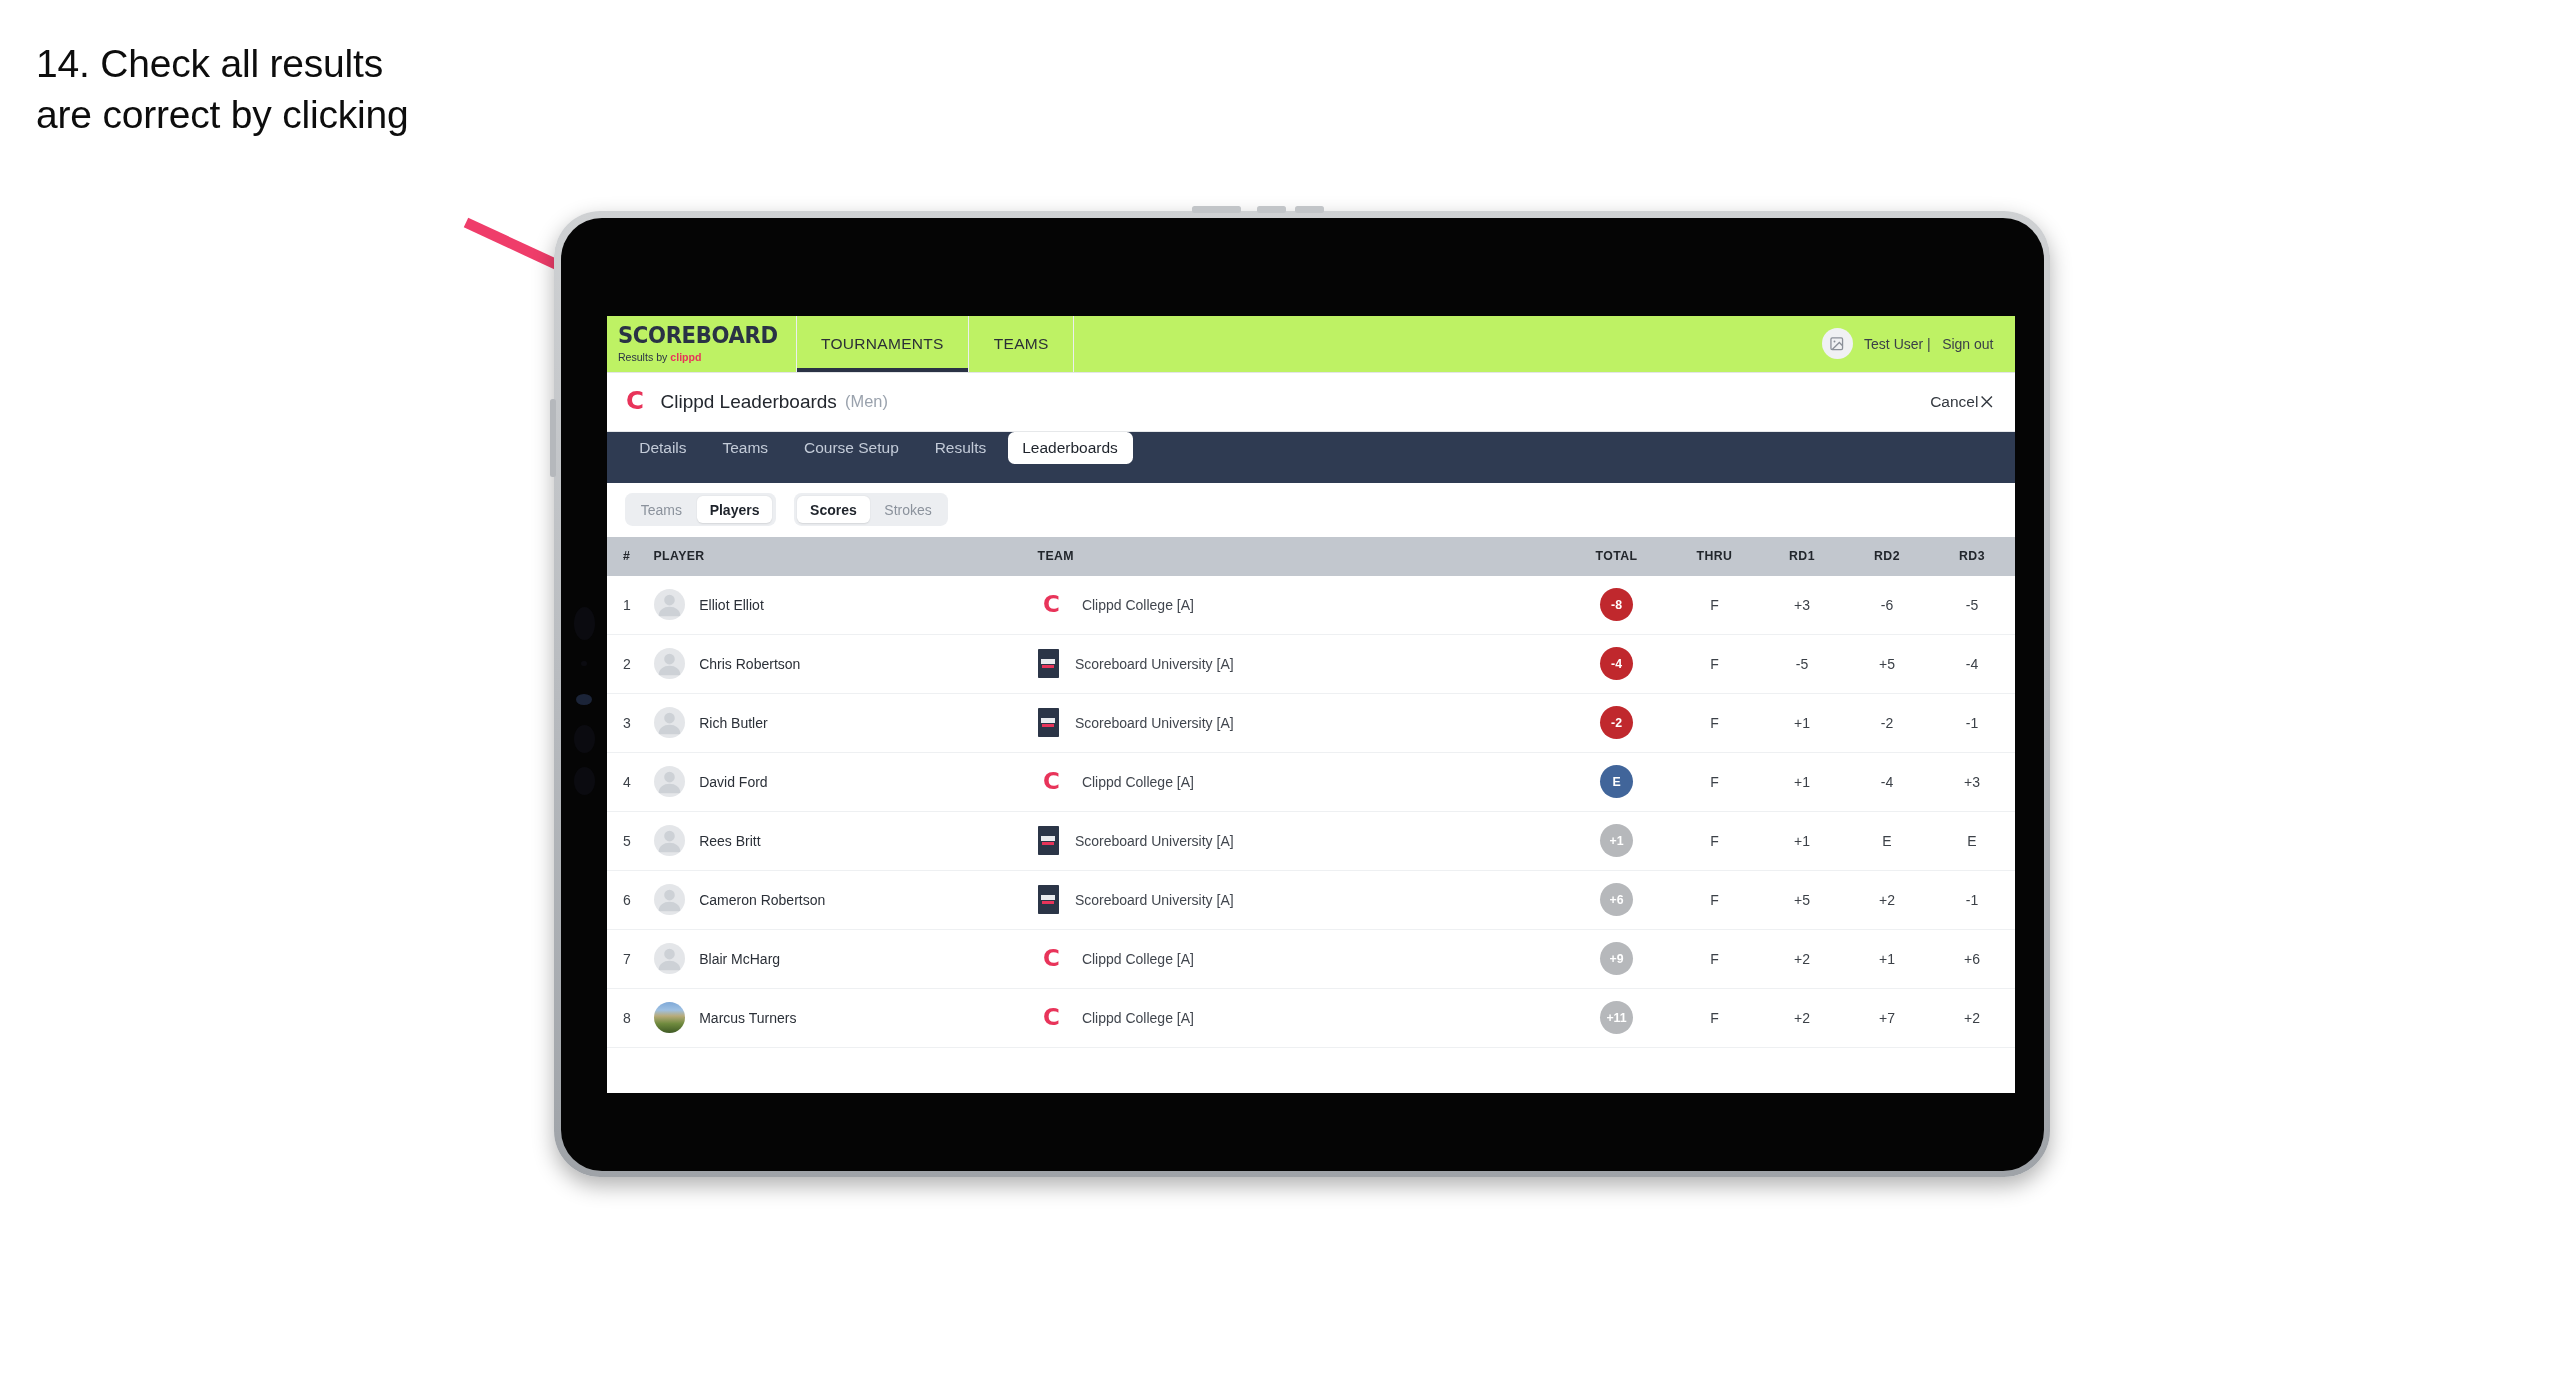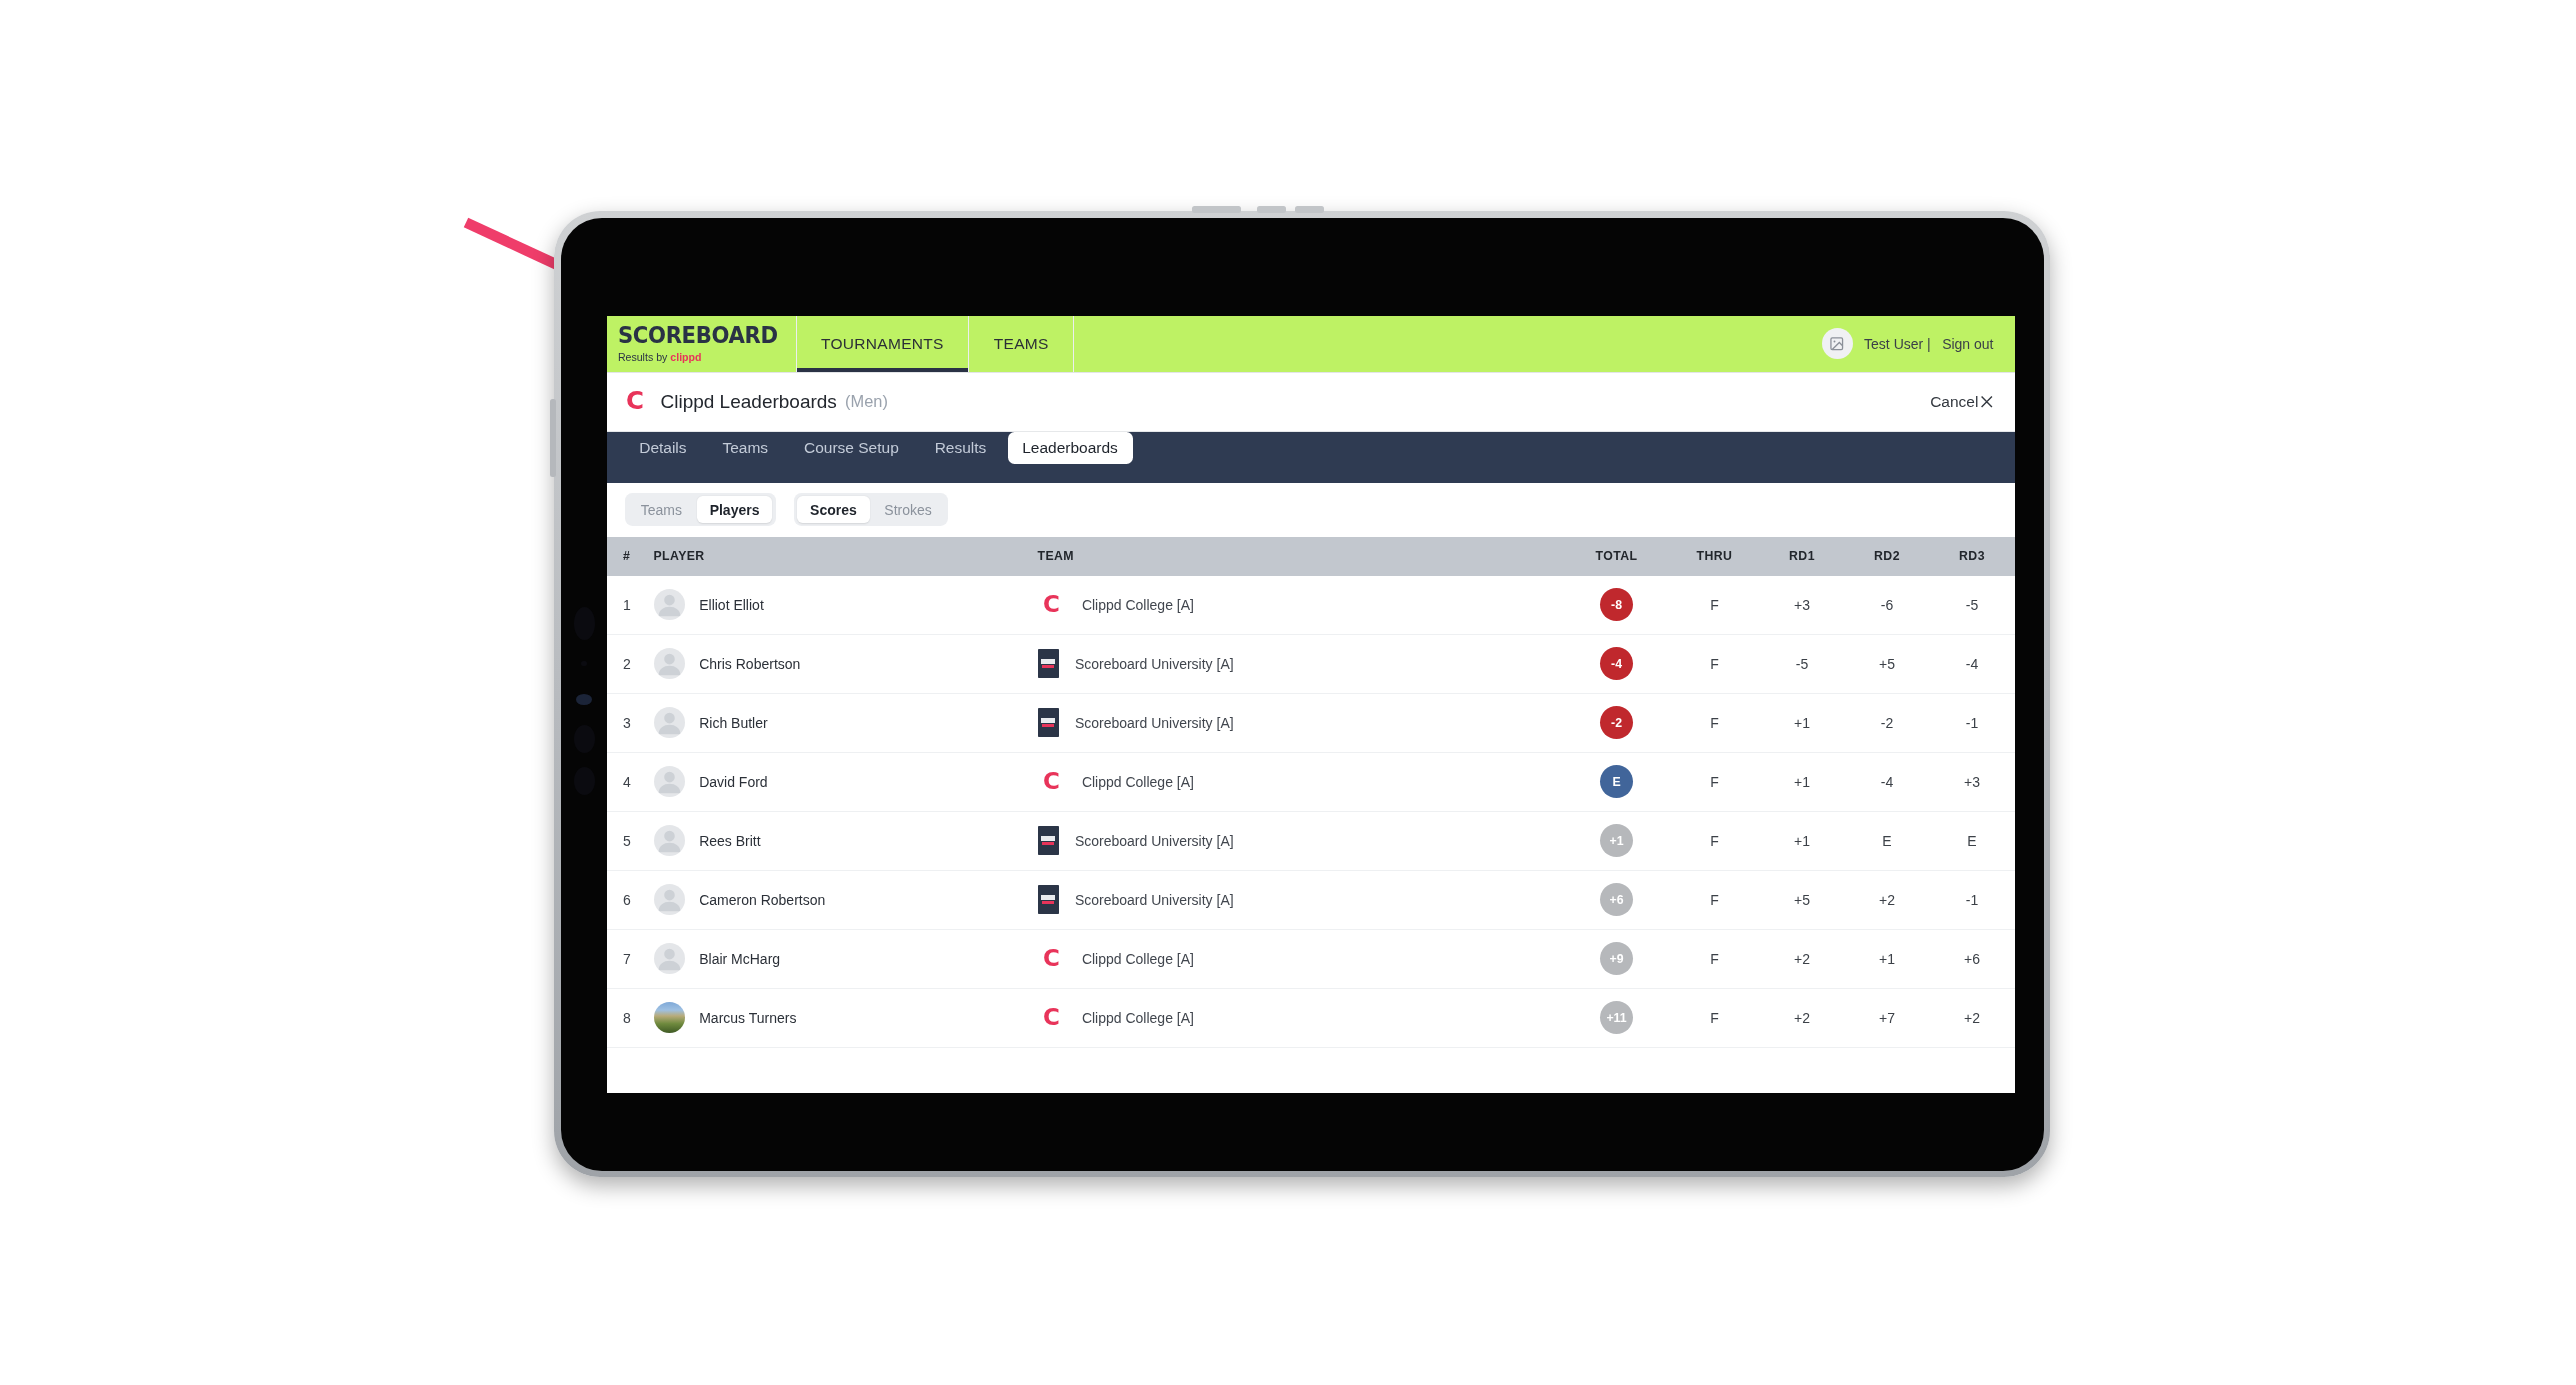--- a/index.html
+++ b/index.html
@@ -325,20 +325,22 @@
     font-weight: bold;
   }
   .badge.under { background: #c0282d; }
   .badge.even  { background: #41659a; }
   .badge.over  { background: #b6b8bb; }
 </style>
 </head>
 <body>
 
 <div id="instruction">
+  <div>14. Check all results</div>
+  <div>are correct by clicking</div>
 </div>
 
 <svg id="arrow-layer" viewBox="0 0 3151 1695" width="2576" height="1386">
   <line x1="570" y1="272" x2="1148" y2="540" stroke="#ef3d6a" stroke-width="13"></line>
   <polygon points="1196,568 1116,538 1146,510" fill="#ef3d6a"></polygon>
 </svg>
 
 <div id="tablet">
   <div class="top-btn" style="left:638px;width:49px;"></div>
   <div class="top-btn" style="left:703px;width:29px;"></div>

